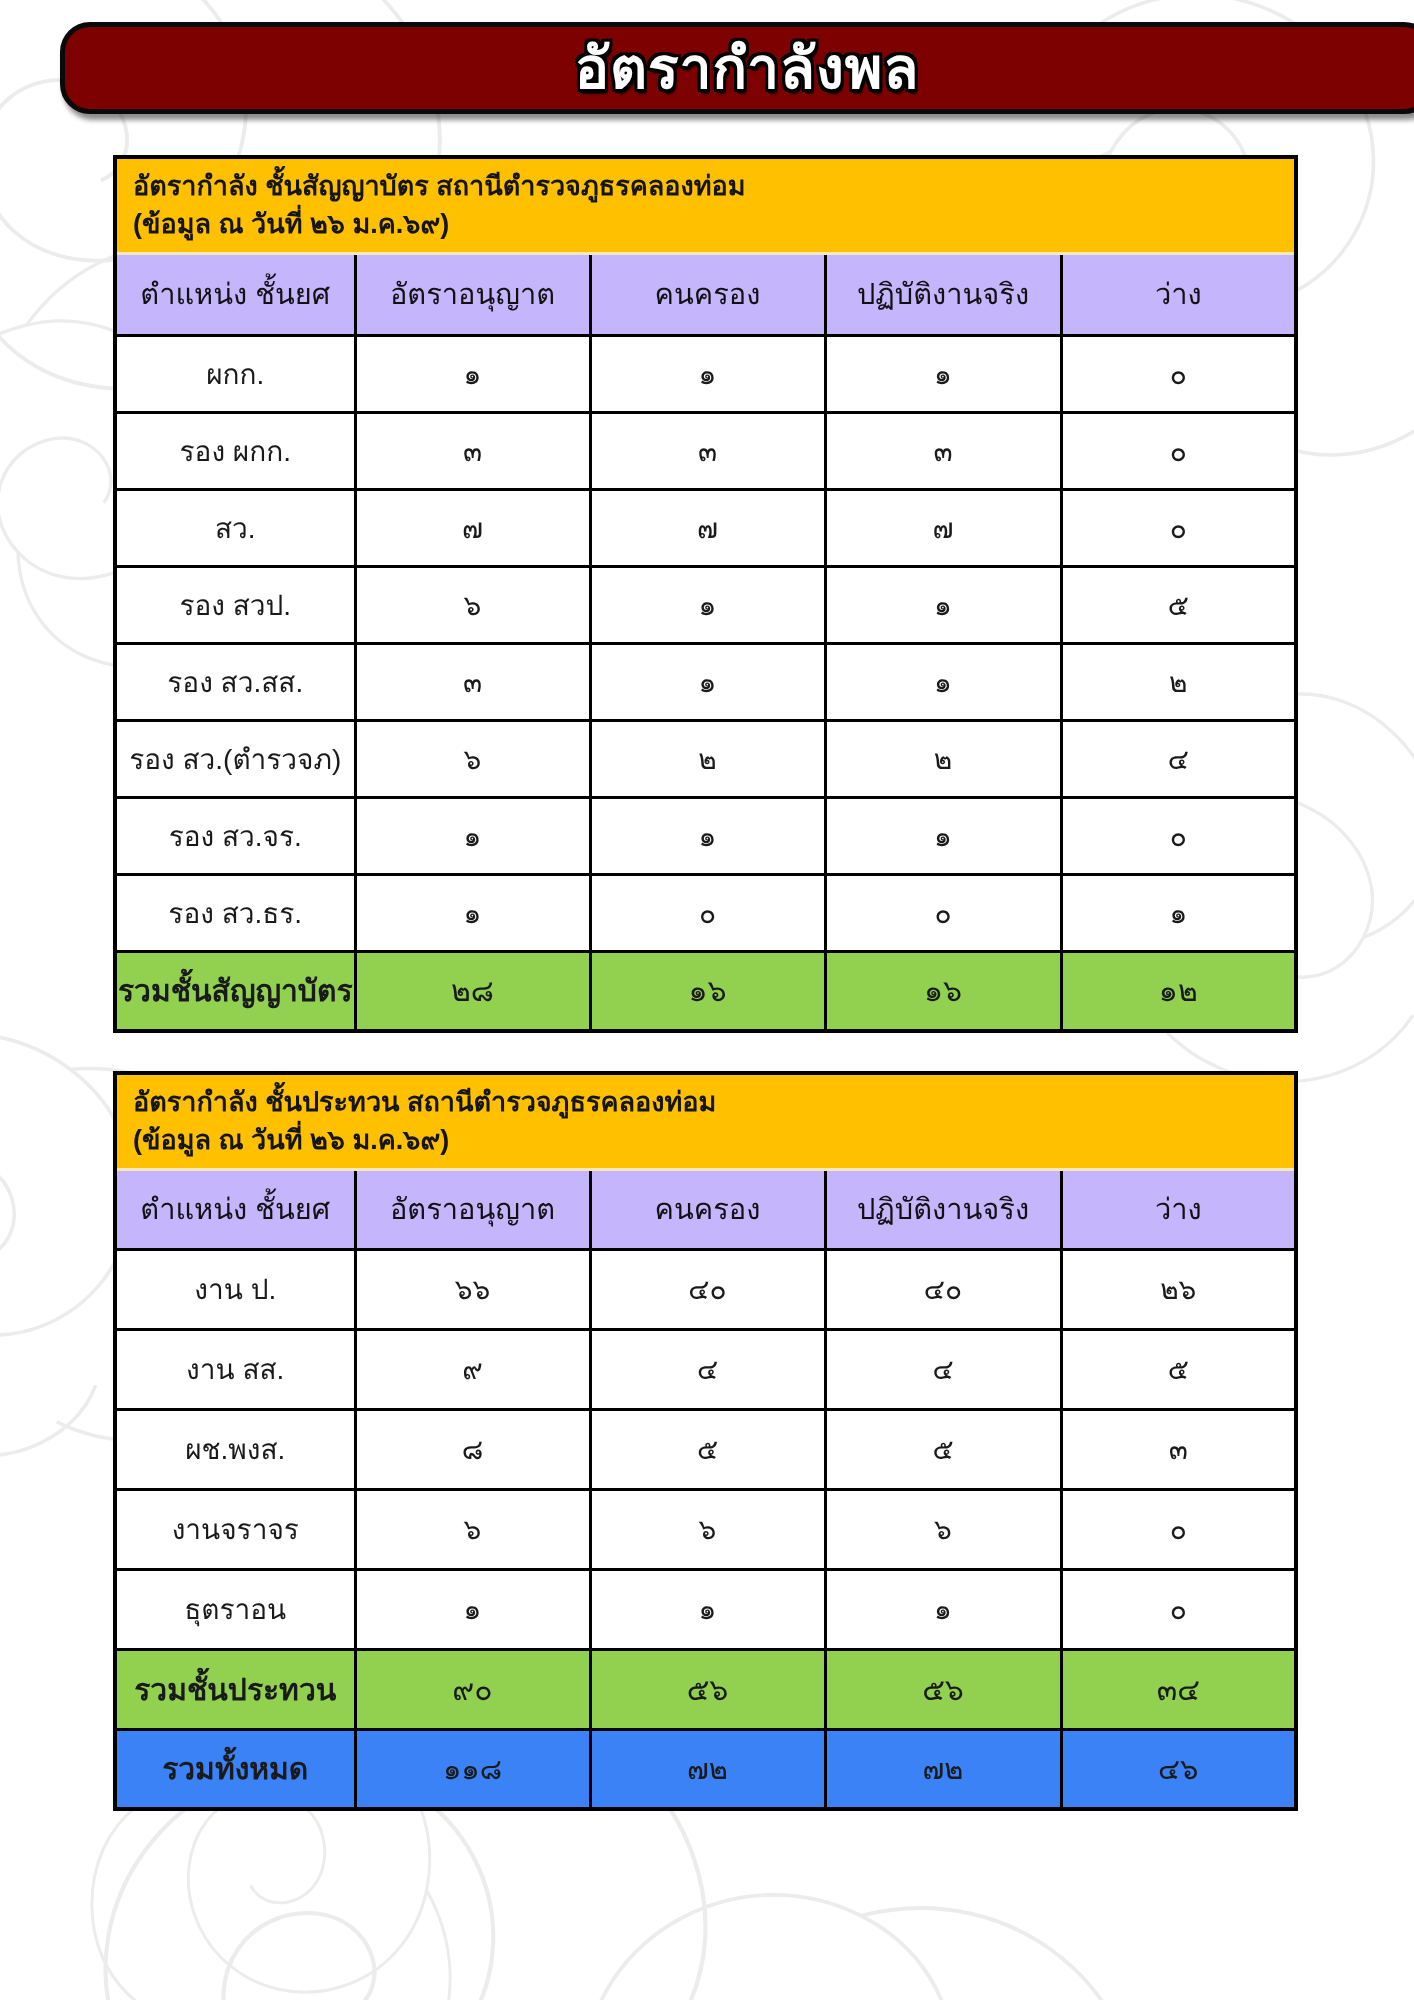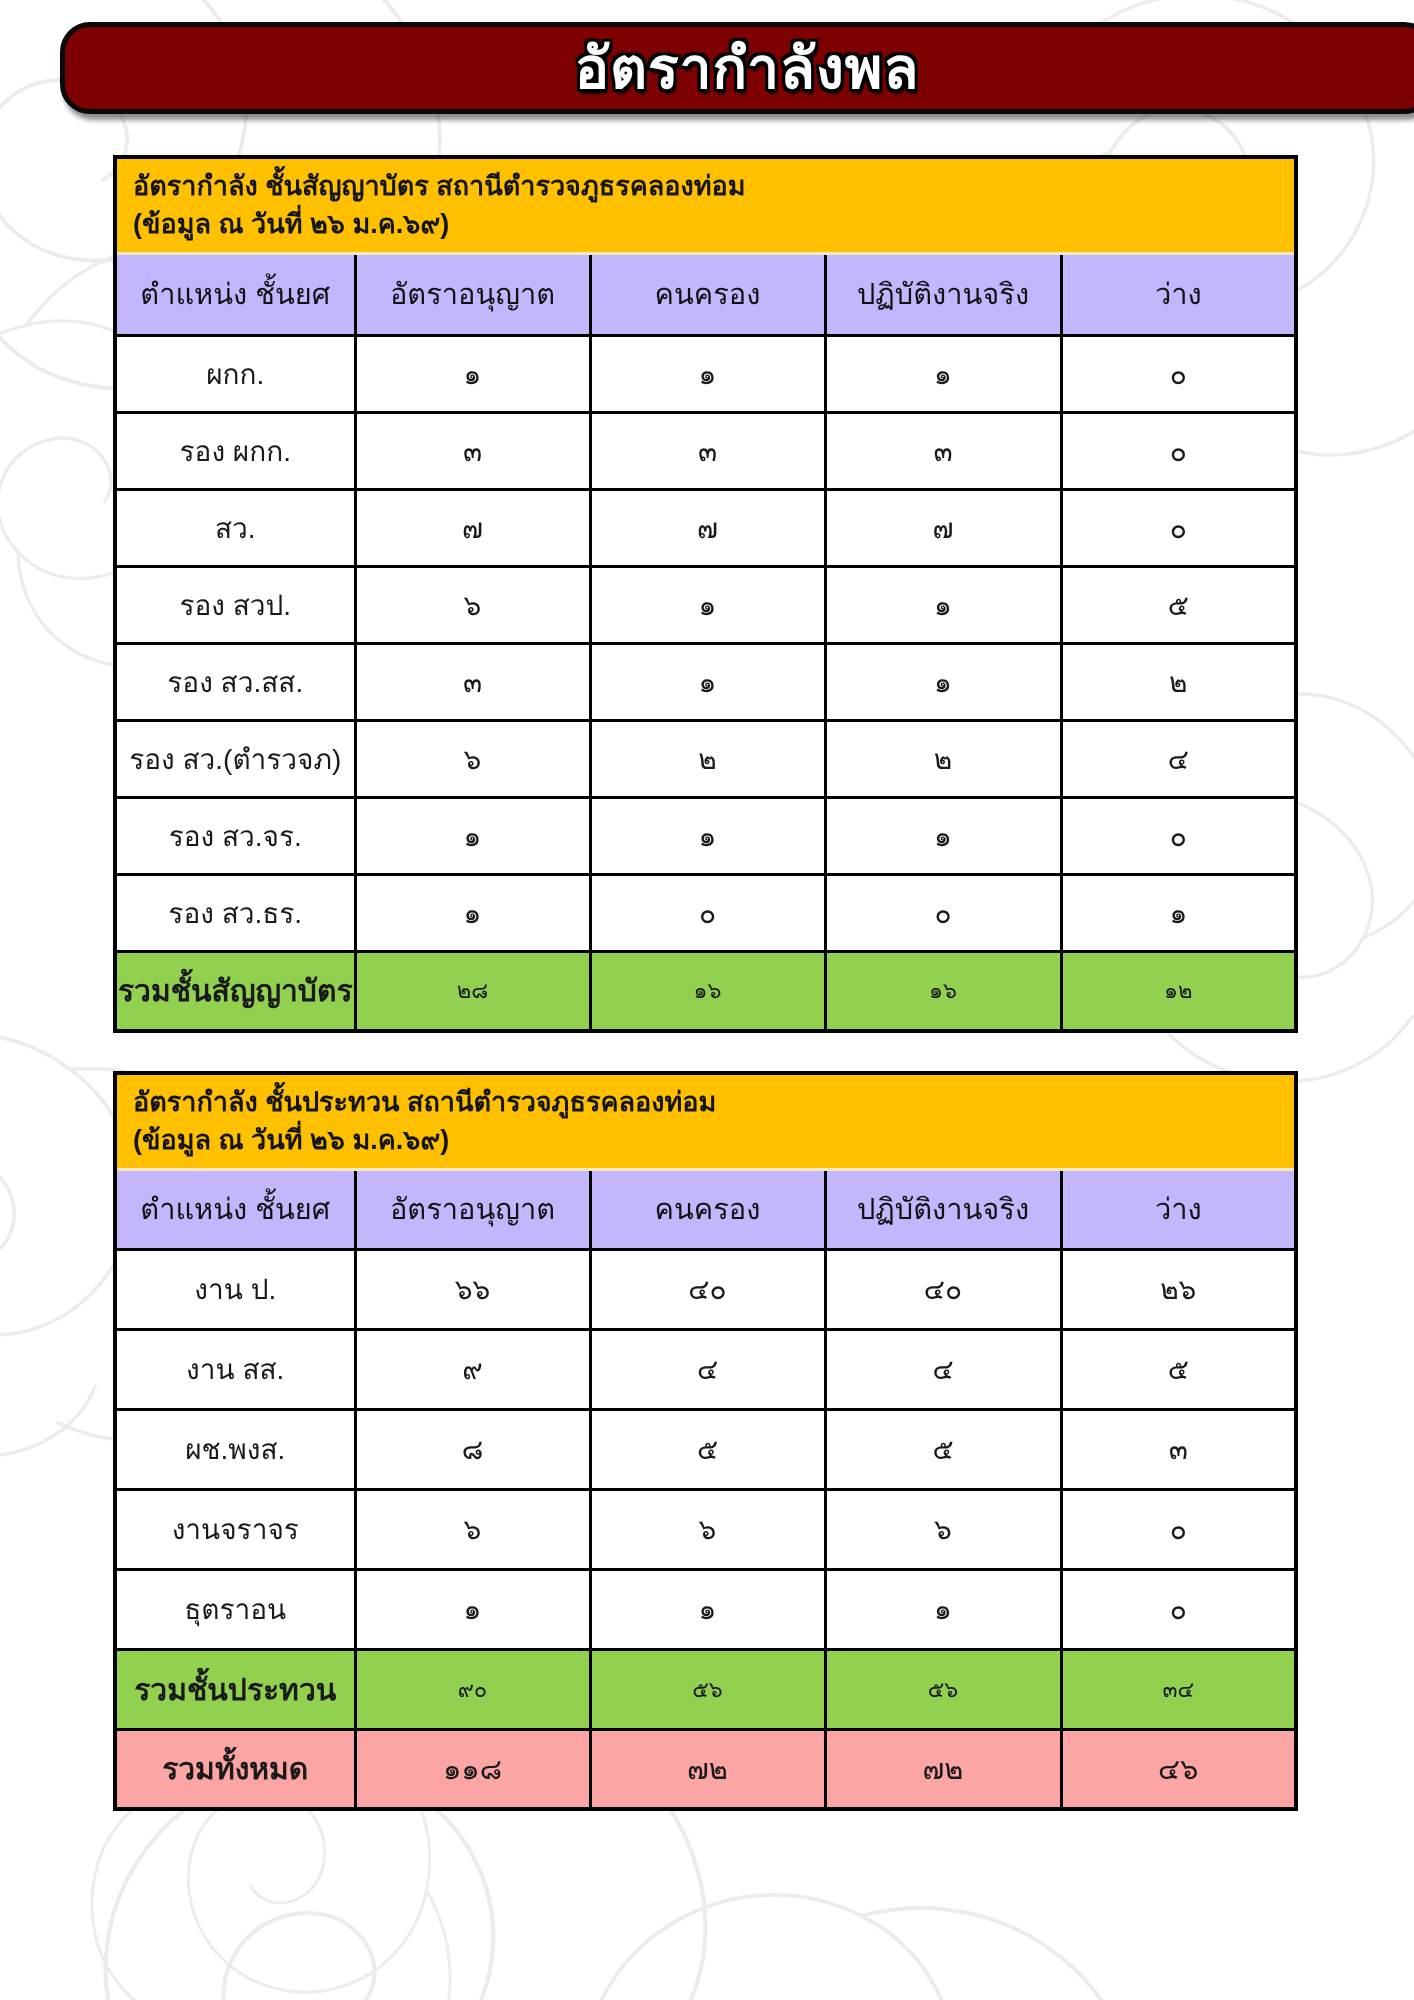--- a/index.html
+++ b/index.html
@@ -80,24 +80,24 @@
     color: #111;
   }
   #table2 td.header-cell { height: 80px; }
 
   #table1 td.data-cell { height: 77px; }
   #table2 td.data-cell { height: 80px; }
 
   td.total-cell {
     background: #92D050;
     height: 80px;
-    font-size: 22px;
+    font-size: 30px;
   }
   td.grand-cell {
-    background: #fca5a5;
+    background: #3b82f6;
     height: 80px;
     font-size: 29px;
     margin-top: 28px;
   }
   td.total-cell.label, td.grand-cell.label { font-weight: bold; font-size: 30px; text-align: center; }
 </style>
 </head>
 <body>
 
 <svg id="watermark" width="1414" height="2000" viewBox="0 0 1414 2000" xmlns="http://www.w3.org/2000/svg">

